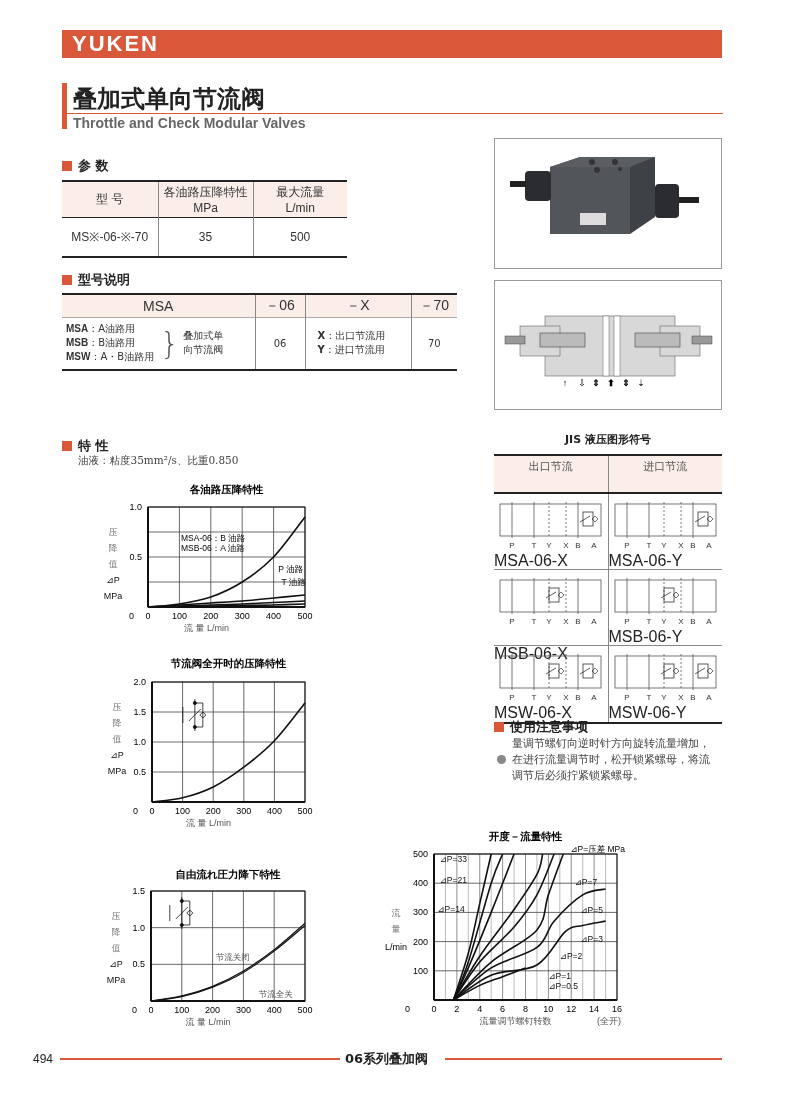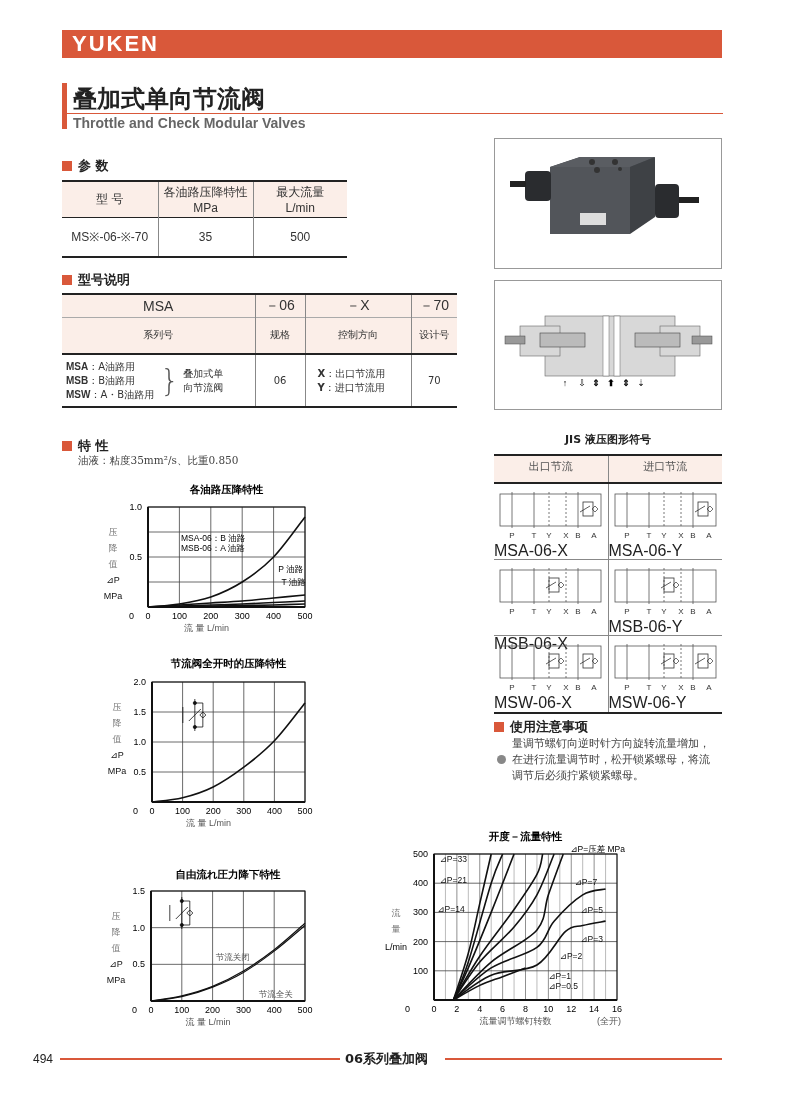--- a/index.html
+++ b/index.html
@@ -69,26 +69,20 @@
   <span>型号说明</span>
 </div>
 <table class="abs model-tbl" style="left:62px;top:293px;width:395px;border-top:2px solid #222;border-bottom:2px solid #222">
   <tbody>
       <tr style="height:23px;background:#fbeee8;border-bottom:1px solid #aaa;font-family:'Liberation Sans',sans-serif;font-size:14px">
     <td style="width:193px">MSA</td>
     <td style="width:50px">－06</td>
     <td style="width:106px">－X</td>
     <td>－70</td>
   </tr>
-  <tr style="height:37px;background:#fbeee8;border-bottom:2px solid #222;font-family:'DejaVu Serif',serif">
-    <td>系列号</td>
-    <td>规格</td>
-    <td>控制方向</td>
-    <td>设计号</td>
-  </tr>
   <tr style="height:53px">
     <td style="text-align:left;padding-left:4px">
       <div style="display:flex;align-items:center">
         <div style="line-height:14px">
           <div><b style="font-family:'Liberation Sans',sans-serif">MSA</b><span>：A油路用</span></div>
           <div><b style="font-family:'Liberation Sans',sans-serif">MSB</b><span>：B油路用</span></div>
           <div><b style="font-family:'Liberation Sans',sans-serif">MSW</b><span>：A・B油路用</span></div>
         </div>
         <div style="font-size:30px;font-weight:100;margin:0 4px 0 6px;color:#555">}</div>
         <div style="line-height:14px">
@@ -142,21 +136,21 @@
     <text x="87" y="105" font-size="9" text-anchor="middle">⇩</text>
     <text x="101" y="105" font-size="9" text-anchor="middle" font-weight="bold">⇕</text>
     <text x="116" y="105" font-size="9" text-anchor="middle" font-weight="bold">⬆</text>
     <text x="131" y="105" font-size="9" text-anchor="middle" font-weight="bold">⇕</text>
     <text x="146" y="105" font-size="9" text-anchor="middle">⇣</text>
   </svg>
 </div>
 
 <div class="abs jis-title" style="left:494px;top:432px;width:228px">JIS 液压图形符号</div>
 <div class="abs" style="left:494px;top:454px;width:228px;border-top:2px solid #222;border-bottom:2px solid #222">
-  <div style="display:flex;height:28px;background:#fbeee8;border-bottom:2px solid #222;font-family:'DejaVu Serif',serif;font-size:11px;color:#555">
+  <div style="display:flex;height:38px;background:#fbeee8;border-bottom:2px solid #222;font-family:'DejaVu Serif',serif;font-size:11px;color:#555">
     <div style="flex:1;text-align:center;line-height:21px;border-right:1px solid #888">出口节流</div>
     <div style="flex:1;text-align:center;line-height:21px">进口节流</div>
   </div>
   <div id="jis-rows">
       <div style="display: flex; height: 76px; border-bottom: 1px solid rgb(136, 136, 136);">
         <div style="flex: 1 1 0%; position: relative; border-right: 1px solid rgb(136, 136, 136);">
           <svg width="113" height="56" viewBox="0 0 113 56" style="position:absolute;left:0;top:2px">
             <rect x="6" y="8" width="101" height="32" fill="none" stroke="#555" stroke-width="0.8"></rect>
             <line x1="18" y1="6" x2="18" y2="42" stroke="#555" stroke-width="0.8"></line>
             <line x1="40" y1="6" x2="40" y2="42" stroke="#555" stroke-width="0.8"></line>

